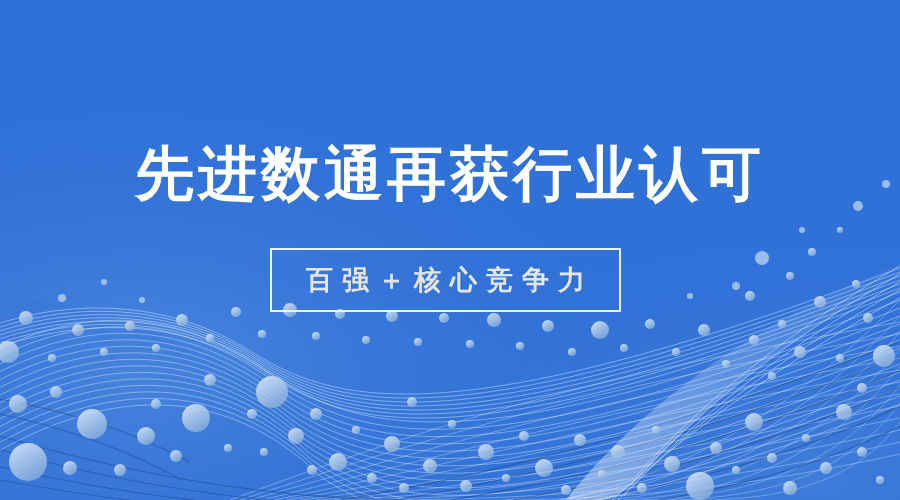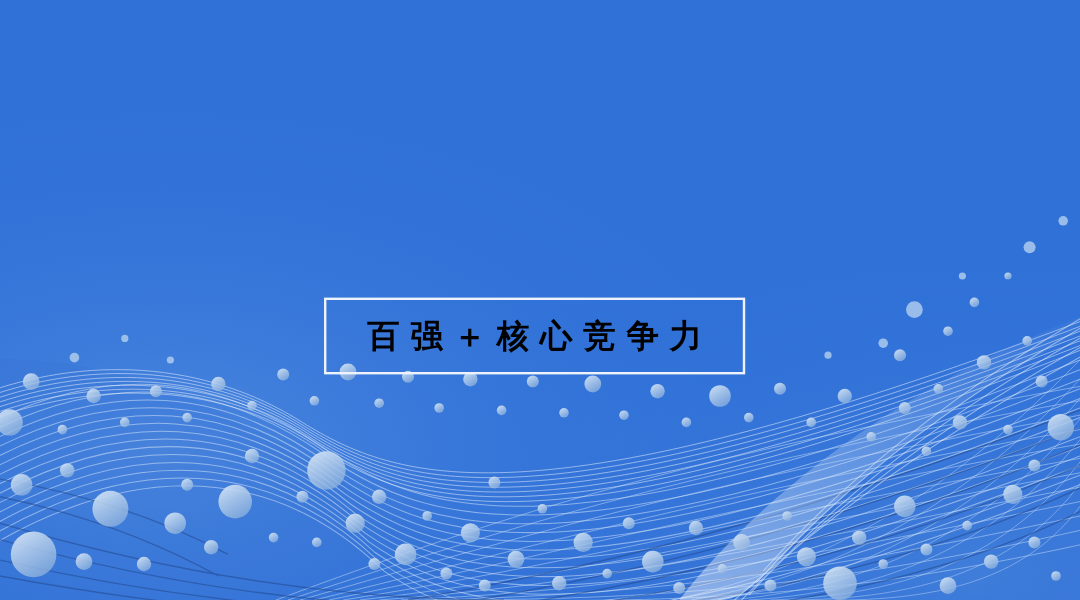--- a/index.html
+++ b/index.html
@@ -60,21 +60,21 @@
     width: 351px;
     height: 64px;
     border: 2px solid #eef3fb;
     box-sizing: border-box;
     display: flex;
     align-items: center;
     justify-content: center;
   }
 
   .subtitle-text {
-    color: #000000;
+    color: #e5e5e5;
     font-family: Liberation Sans, sans-serif;
     font-weight: bold;
     font-size: 27px;
     line-height: 30px;
     letter-spacing: 9px;
     text-indent: 9px;
     white-space: nowrap;
   }
 </style>
 </head>
@@ -295,19 +295,20 @@
       <circle cx="886" cy="184" r="4"></circle>
       <circle cx="802" cy="230" r="3"></circle>
       <circle cx="690" cy="296" r="3"></circle>
       <circle cx="62" cy="298" r="4"></circle>
       <circle cx="104" cy="282" r="3"></circle>
       <circle cx="142" cy="300" r="3"></circle>
     </g>
   </svg>
 
   <div id="text-block">
+    <div class="title-line">先进数通再获行业认可</div>
 
     <div class="subtitle-box">
       <span class="subtitle-text">百强＋核心竞争力</span>
     </div>
   </div>
 
 </div>
 
 </body></html>

